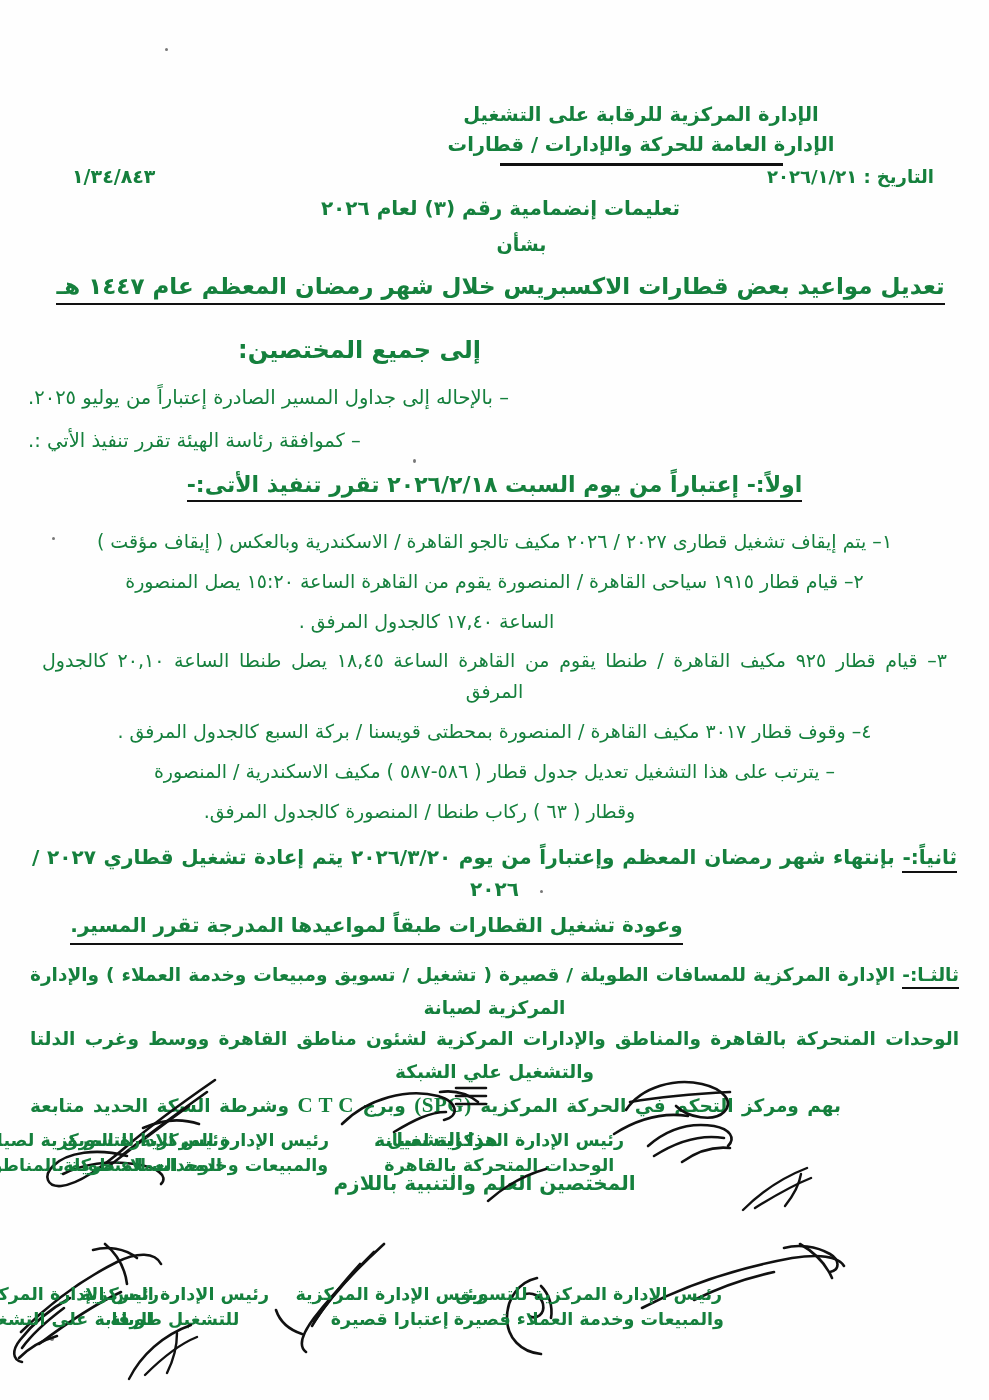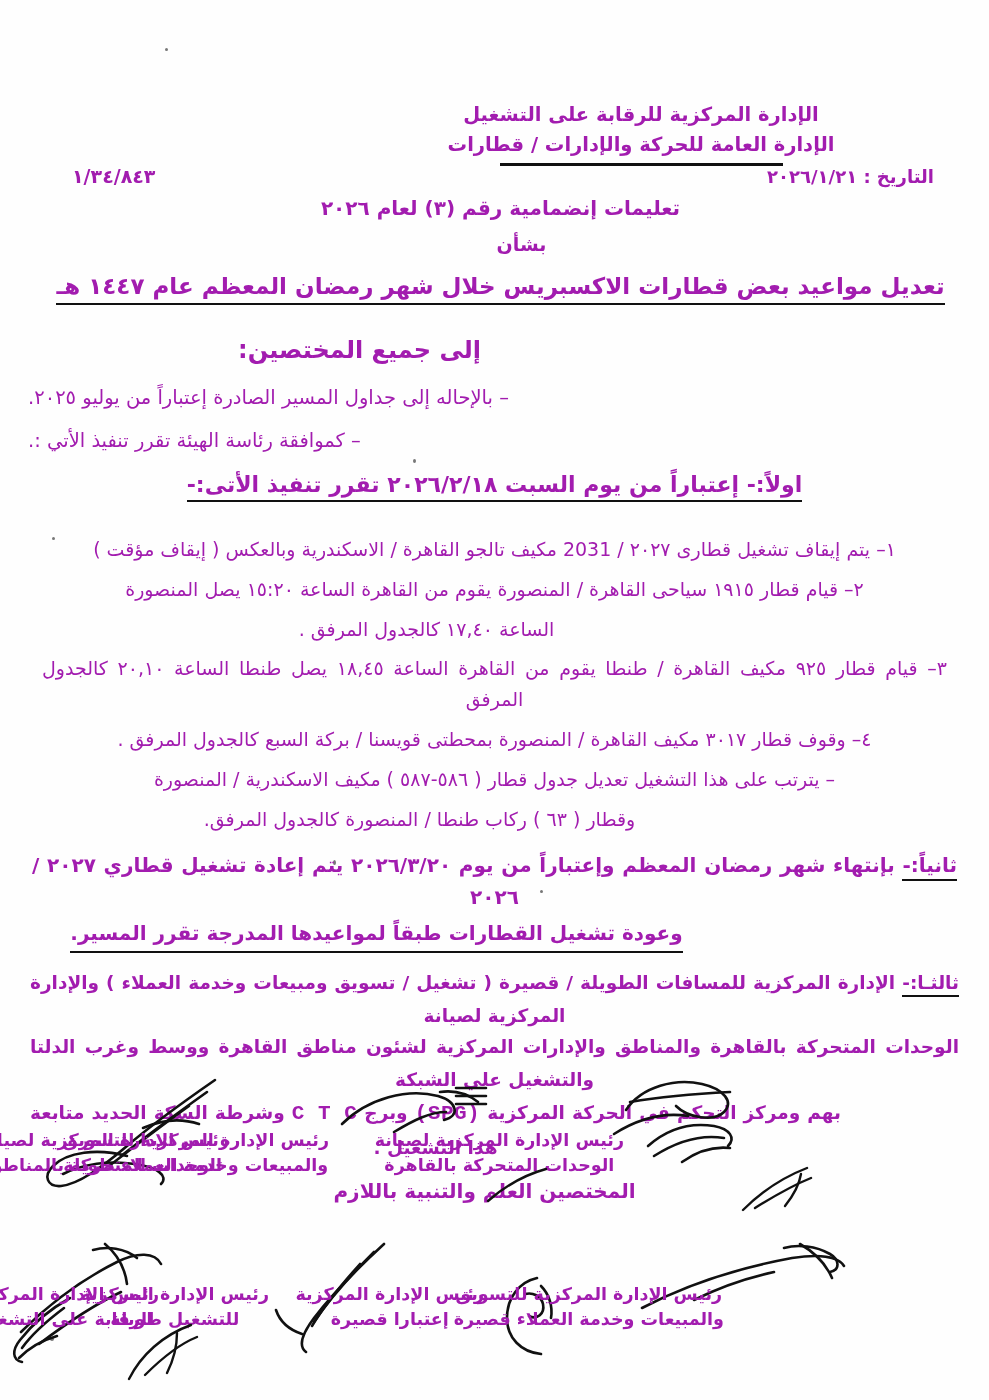--- a/index.html
+++ b/index.html
@@ -10,21 +10,21 @@
   }
   body {
     font-family: "DejaVu Sans", sans-serif;
   }
   .page {
     position: relative;
     width: 989px;
     height: 1400px;
     background: #fefefe;
     overflow: hidden;
-    color: #a21caf;
+    color: #15803d;
     direction: rtl;
   }
 
   
   .speck {
     position: absolute;
     background: #4a4a4a;
     border-radius: 50%;
     opacity: .75;
   }
@@ -115,21 +115,21 @@
     margin: 0 0 20px 0;
     text-align: left;
     padding-right: 130px;
   }
   .pre-item.second { padding-right: 60px; }
 
   .sec-head {
     font-size: 22px;
     font-weight: 700;
     text-align: center;
-    margin: 16px 0 32px 0;
+    margin: 16px 0 24px 0;
   }
   .sec-head .ul {
     border-bottom: 2.2px solid #111;
     padding-bottom: 3px;
     display: inline-block;
   }
 
   .num-item {
     font-size: 19px;
     font-weight: 500;
@@ -181,21 +181,21 @@
     padding: 0 2px;
   }
   .sec3 .lead-u {
     font-weight: 700;
     border-bottom: 2.4px solid #111;
     padding-bottom: 2px;
   }
   .latin {
     direction: ltr;
     display: inline-block;
-    font-family: Liberation Mono, monospace;
+    font-family: Liberation Serif, serif;
     font-weight: 700;
     font-size: 21px;
     letter-spacing: .5px;
   }
   .closing {
     font-size: 20px;
     font-weight: 600;
     text-align: center;
     margin: 14px 0 0 0;
     padding-right: 20px;
@@ -255,21 +255,21 @@
     <p class="pre-item second">– كموافقة رئاسة الهيئة تقرر تنفيذ الأتي :.</p>
 
     <div class="sec-head">
       <span class="ul">
         <span>اولاً:- إعتباراً من يوم السبت</span>
         <span>٢٠٢٦/٢/١٨</span>
         <span>تقرر تنفيذ الأتى:-</span>
       </span>
     </div>
 
-    <p class="num-item">١– يتم إيقاف تشغيل قطارى ٢٠٢٧ / 2031 مكيف تالجو القاهرة / الاسكندرية وبالعكس ( إيقاف مؤقت )</p>
+    <p class="num-item">١– يتم إيقاف تشغيل قطارى ٢٠٢٧ / ٢٠٢٦ مكيف تالجو القاهرة / الاسكندرية وبالعكس ( إيقاف مؤقت )</p>
     <p class="num-item">٢– قيام قطار ١٩١٥ سياحى القاهرة / المنصورة يقوم من القاهرة الساعة ١٥:٢٠ يصل المنصورة</p>
     <p class="num-item" style="text-align-last:center;padding-right:150px;">الساعة ١٧,٤٠ كالجدول المرفق .</p>
     <p class="num-item">٣– قيام قطار ٩٢٥ مكيف القاهرة / طنطا يقوم من القاهرة الساعة ١٨,٤٥ يصل طنطا الساعة ٢٠,١٠ كالجدول المرفق</p>
     <p class="num-item">٤– وقوف قطار ٣٠١٧ مكيف القاهرة / المنصورة بمحطتى قويسنا / بركة السبع كالجدول المرفق .</p>
 
     <p class="para-block">– يترتب على هذا التشغيل تعديل جدول قطار ( ٥٨٦-٥٨٧ ) مكيف الاسكندرية / المنصورة</p>
     <p class="para-block" style="padding-right:160px;margin-top:-4px;">وقطار ( ٦٣ ) ركاب طنطا / المنصورة كالجدول المرفق.</p>
 
     <p class="sec2">
       <span class="lead u-lead">ثانياً:-</span>

